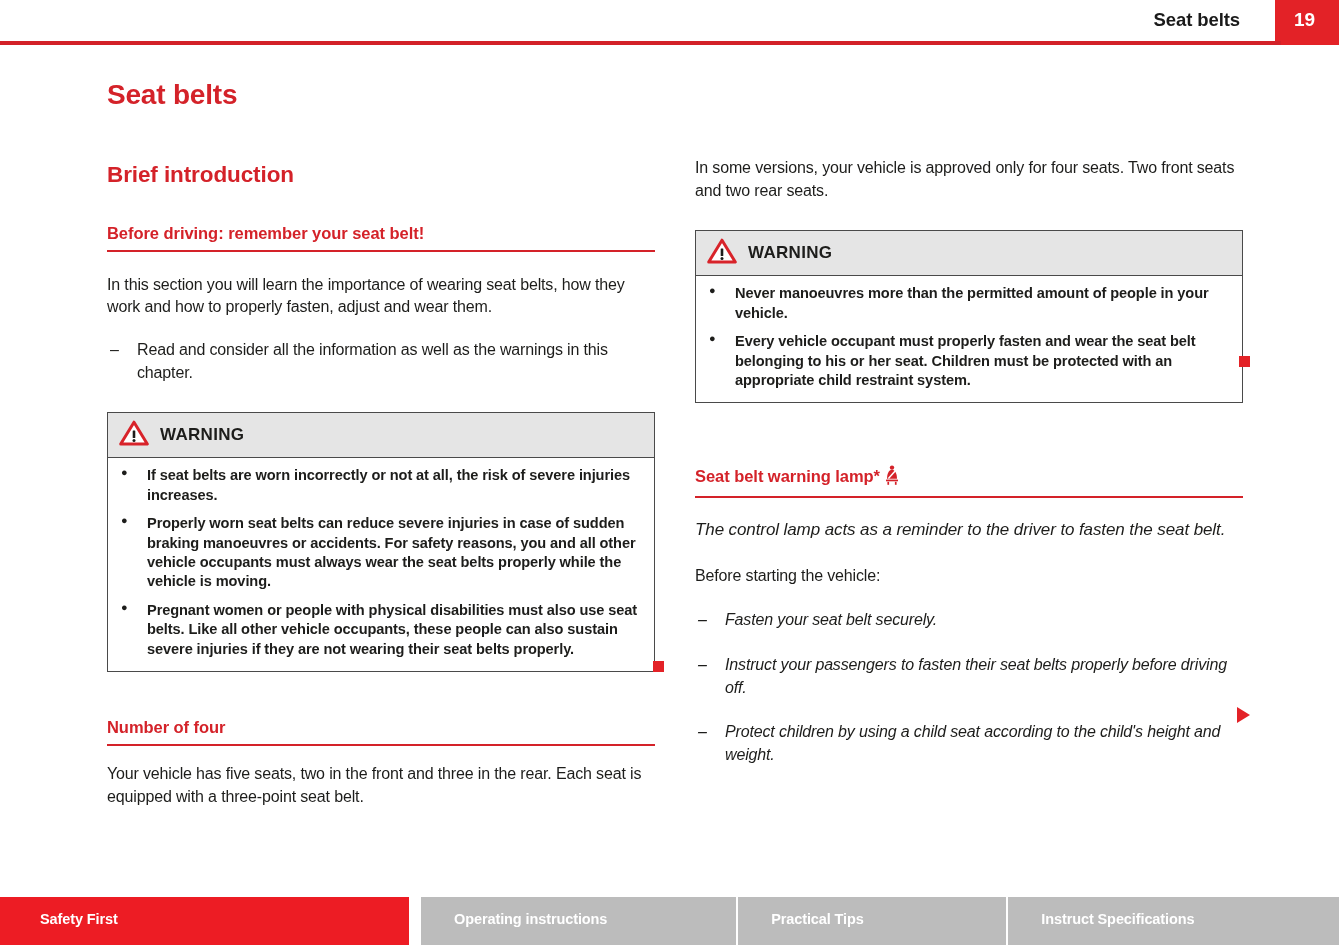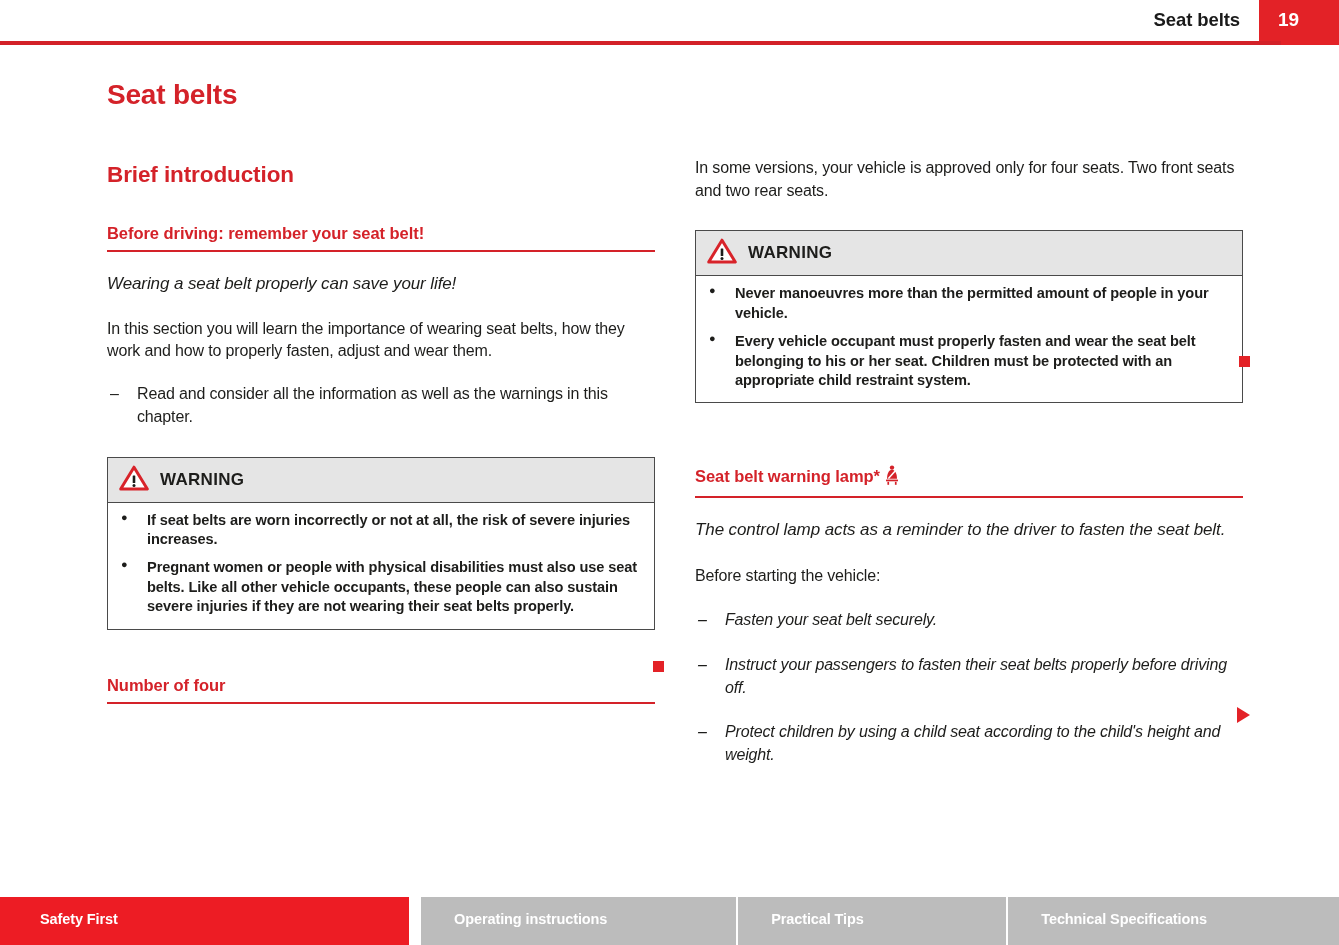--- a/index.html
+++ b/index.html
@@ -32,21 +32,21 @@
     top: 9px;
     font-size: 18.5px;
     font-weight: bold;
     color: #1a1a1a;
     letter-spacing: -0.1px;
   }
   .page-num-box {
     position: absolute;
     right: 0;
     top: 0;
-    width: 80px;
+    width: 64px;
     height: 41px;
     background: #e32227;
     padding-left: 20px;
   }
   .page-num {
     position: absolute;
     left: 19px;
     top: 9px;
     font-size: 19px;
     font-weight: bold;
@@ -265,47 +265,48 @@
   <div class="header-rule-right"></div>
 
   <div class="col col-left">
 
     <h1 class="chapter-title">Seat belts</h1>
 
     <h2 class="section-title">Brief introduction</h2>
 
     <h3 class="sub-title" style="margin-top:36px;">Before driving: remember your seat belt!</h3>
 
-    <p class="lead">Wearing a seat belt properly can save your life!</p>
 
     <p class="body">In this section you will learn the importance of wearing seat belts, how they work and how to properly fasten, adjust and wear them.</p>
 
     <ul class="dashlist">
       <li>Read and consider all the information as well as the warnings in this chapter.</li>
     </ul>
 
     <div class="warning-box">
       <div class="warning-head">
         <span>
           <svg width="30" height="26" viewBox="0 0 30 26" aria-hidden="true">
             <path d="M15 2.2 L28.3 24.0 L1.7 24.0 Z" fill="#ffffff" stroke="#d8232a" stroke-width="3.0" stroke-linejoin="round"></path>
             <rect x="13.7" y="10.5" width="2.6" height="7.6" rx="0.6" fill="#1d1d1b"></rect>
             <circle cx="15" cy="20.6" r="1.5" fill="#1d1d1b"></circle>
           </svg>
         </span>
         <span class="warning-head-label">WARNING</span>
       </div>
       <div class="warning-body">
         <div class="warning-item">If seat belts are worn incorrectly or not at all, the risk of severe injuries increases.</div>
+        <div class="warning-item">Properly worn seat belts can reduce severe injuries in case of sudden braking manoeuvres or accidents. For safety reasons, you and all other vehicle occupants must always wear the seat belts properly while the vehicle is moving.</div>
         <div class="warning-item">Pregnant women or people with physical disabilities must also use seat belts. Like all other vehicle occupants, these people can also sustain severe injuries if they are not wearing their seat belts properly.</div>
       </div>
     </div>
 
     <h3 class="sub-title spaced">Number of four</h3>
 
+    <p class="body tight"><span>Your vehicle has </span><b>five</b><span> seats, two in the front and three in the rear. Each seat is equipped with a three-point seat belt.</span></p>
 
   </div>
 
   <div class="col col-right">
 
     <p class="body" style="margin-top:77px;"><span>In some versions, your vehicle is approved </span><b>only</b><span> for four seats. Two front seats and two rear seats.</span></p>
 
     <div class="warning-box">
       <div class="warning-head">
         <span>
@@ -352,17 +353,17 @@
     <div class="ftab t1 active">
       <span class="ftab-label">Safety First</span>
     </div>
     <div class="ftab t2">
       <span class="ftab-label">Operating instructions</span>
     </div>
     <div class="ftab t3">
       <span class="ftab-label">Practical Tips</span>
     </div>
     <div class="ftab t4">
-      <span class="ftab-label">Technical Specifications</span>
+      <span class="ftab-label">Instruct Specifications</span>
     </div>
   </div>
 
 </div>
 
 </body></html>

